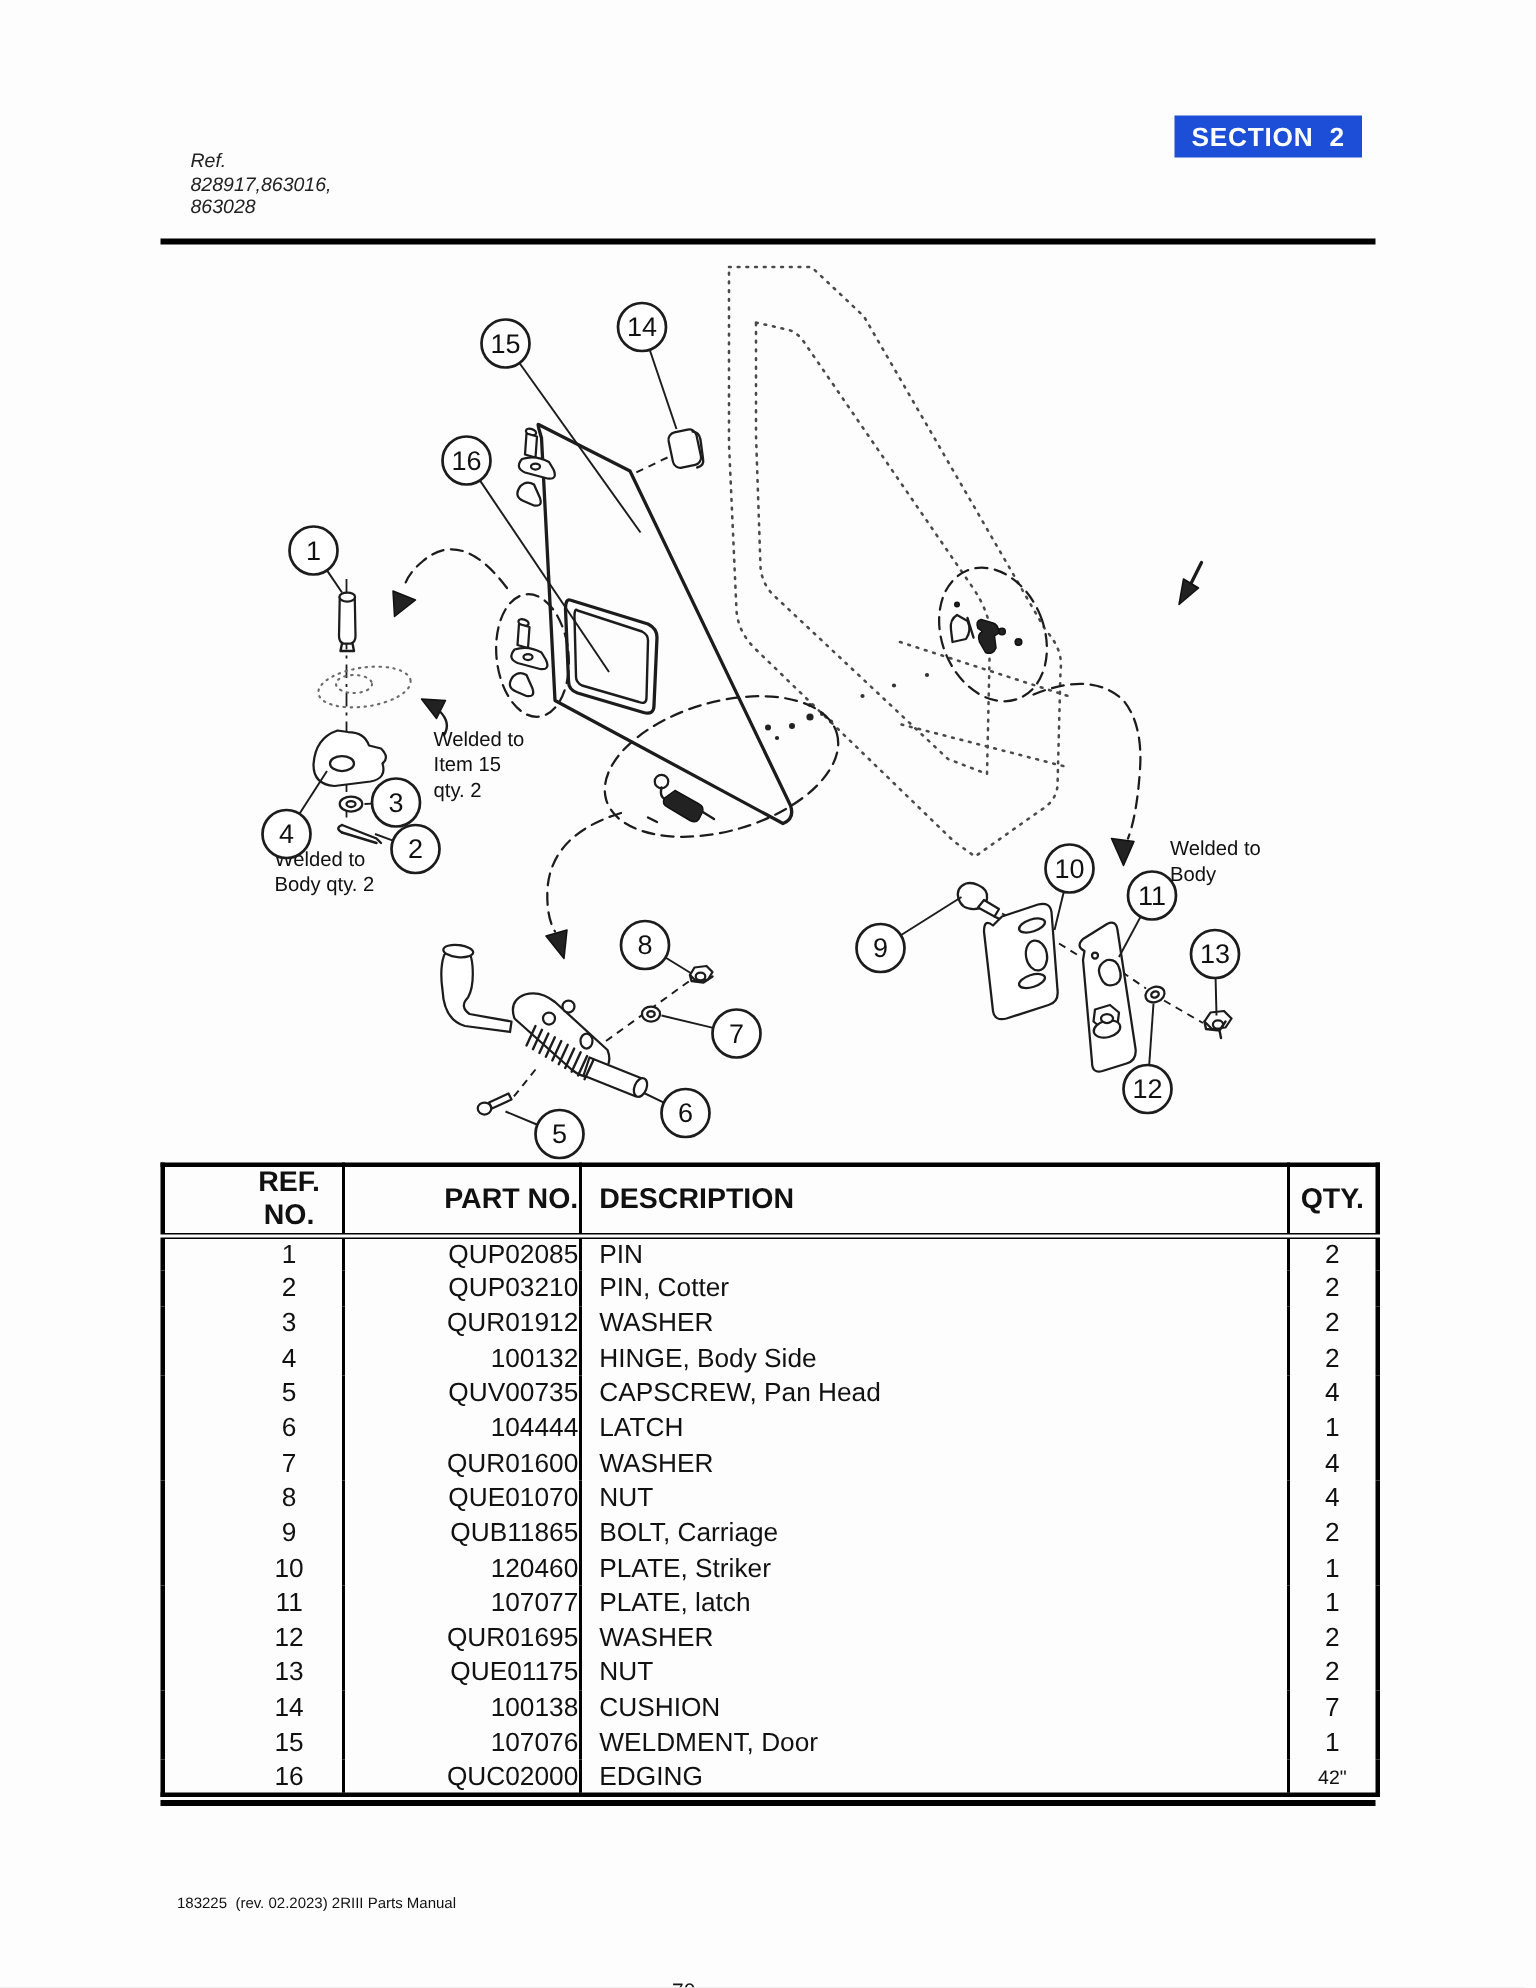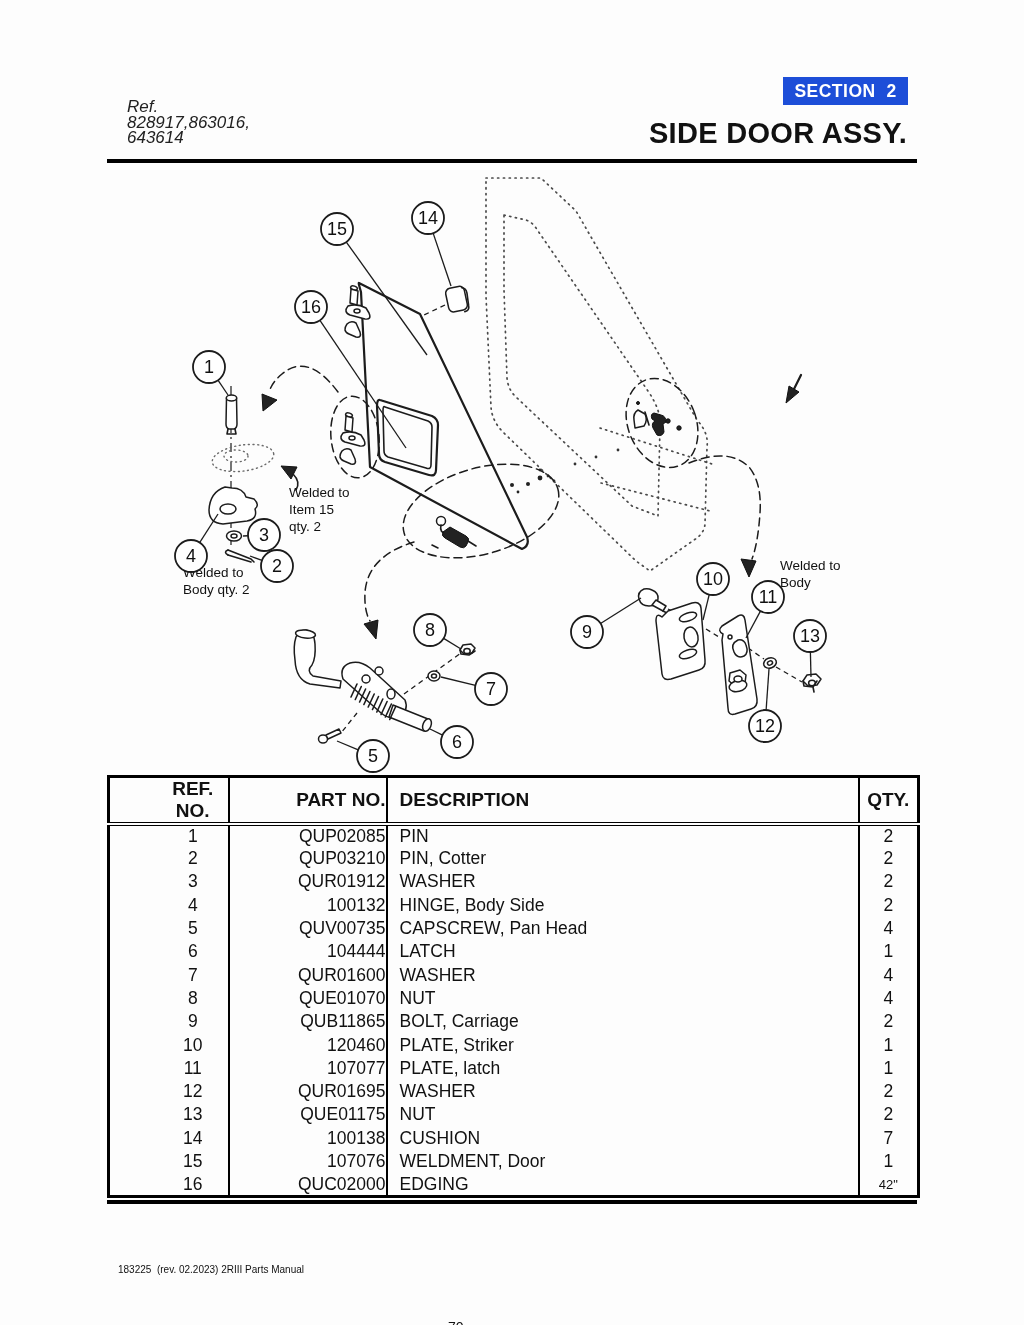--- a/index.html
+++ b/index.html
@@ -1,21 +1,21 @@
 <!DOCTYPE html>
 <html><head>
 <meta charset="utf-8">
 <style>
   * { margin:0; padding:0; box-sizing:border-box; }
   html,body { background:#e8e8e8; }
   body { font-family:"Liberation Sans", sans-serif; color:#111; }
   .page { position:relative; width:1024px; height:1325px; background:#fdfdfd; overflow:hidden; }
 
   
-  .ref-block { position:absolute; left:127px; top:99px; font-style:italic; font-size:17px; line-height:15.5px; color:#222; }
+  .ref-block { position:absolute; left:127px; top:99px; font-style:italic; font-size:13px; line-height:15.5px; color:#222; }
   .section-badge { position:absolute; left:783px; top:77px; width:125px; height:28px; background:#1d4ed8; color:#fff;
                    font-weight:bold; font-size:17.5px; display:flex; align-items:center; justify-content:center;
                    white-space:pre; letter-spacing:.5px; }
   .page-title { position:absolute; right:117px; top:117px; font-size:29px; font-weight:bold; letter-spacing:.3px; }
   .rule { position:absolute; left:107px; width:810px; background:#000; }
   .rule-top { top:159px; height:4px; }
   .rule-bottom { top:1200px; height:4px; }
 
   
   #diagram { position:absolute; left:0; top:160px; }
@@ -53,25 +53,24 @@
   .footer-page { position:absolute; left:448px; top:1319px; font-size:14px; }
 </style>
 </head>
 <body>
 
 <div class="page">
 
   <div class="ref-block">
     <div>Ref.</div>
     <div>828917,863016,</div>
-    <div>643614</div>
+    <div>863028</div>
   </div>
 
   <div class="section-badge">SECTION  2</div>
-  <div class="page-title">SIDE DOOR ASSY.</div>
   <div class="rule rule-top"></div>
 
   <svg id="diagram" width="1024" height="620" viewBox="0 160 1024 620" xmlns="http://www.w3.org/2000/svg">
 
     <g>
       <path class="dot" d="M486,178 L541,178 L576,211 L697,420 Q709,433 707,447 L705,524 Q704,534 694,540 L650,571 L636,561 L505,434 Q492,422 491,407 L486,296 Z"></path>
       <path class="dot" d="M504,215 L526,220 Q532,222 536,228 L648,391 Q661,410 660,425 L658,516 L632,506 L517,398 Q508,390 507,378 L504,290 Z"></path>
       <path class="dot" d="M600,428 L712,464"></path>
       <path class="dot" d="M601,483 L710,511"></path>
       <g fill="#333" stroke="none">

